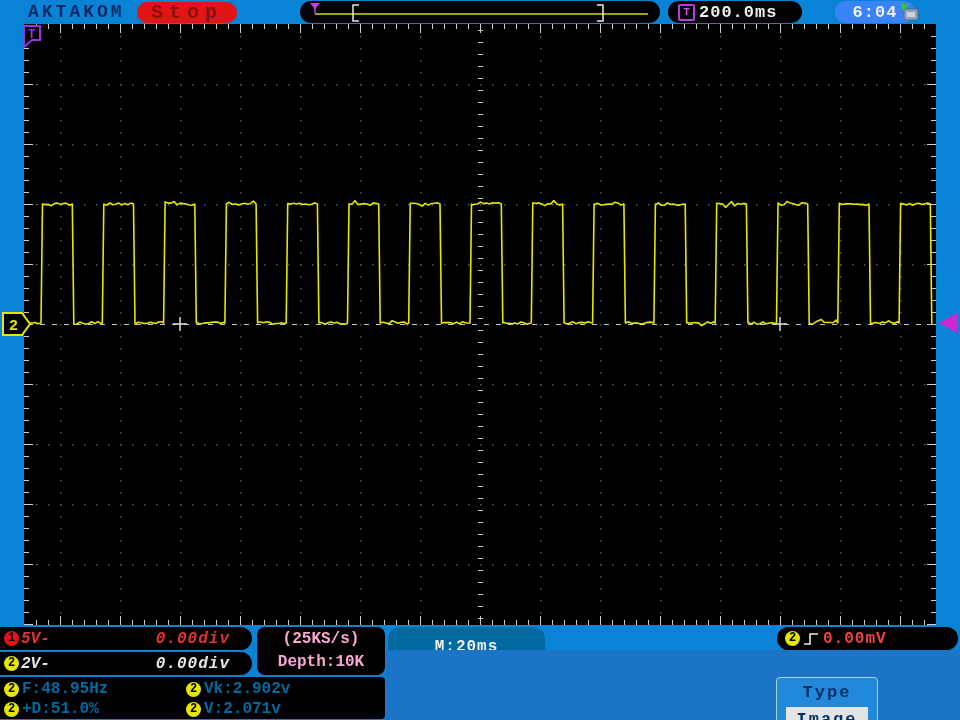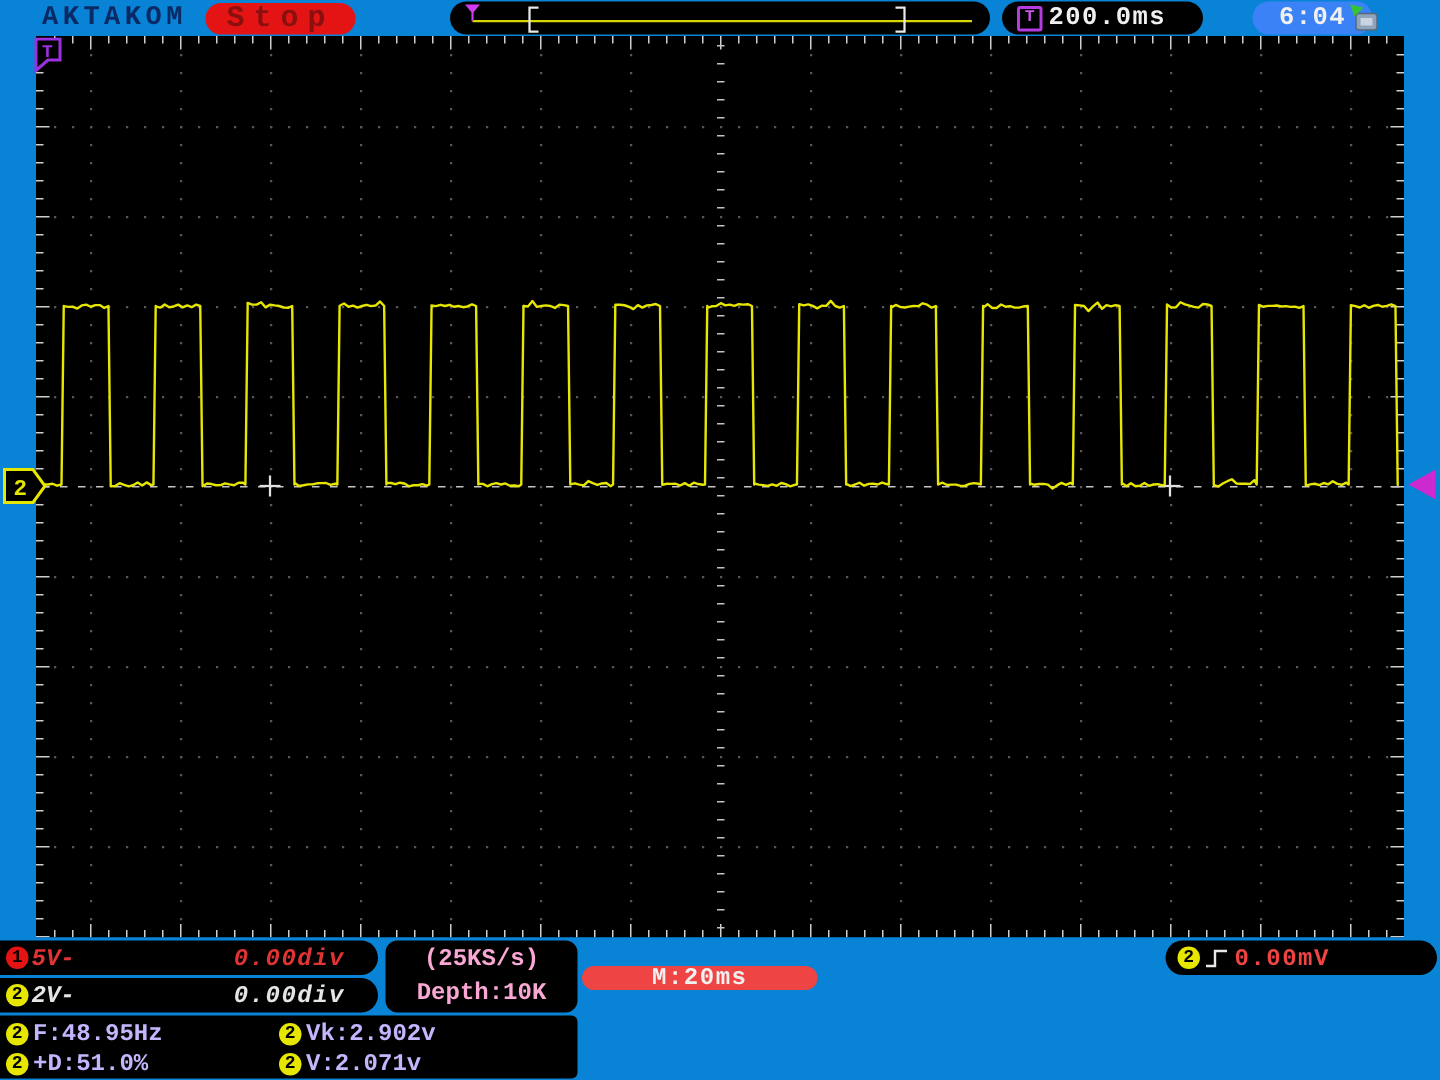--- a/index.html
+++ b/index.html
@@ -34,28 +34,28 @@
   #ch1pill{top:2px;}  #ch2pill{top:27px;}
   .dot{width:15px;height:15px;border-radius:50%;color:#000;font-size:12px;line-height:15px;
        text-align:center;flex:0 0 auto;}
   .dot.red{background:#e41414;} .dot.yel{background:#e6e600;}
   .chscale{margin-left:2px;font-size:16px;font-style:italic;}
   .choff{margin-left:auto;font-size:16px;letter-spacing:1px;font-style:italic;}
   .red-t{color:#e03333;} .yel-t{color:#e5e5e5;}
   .acq-box{position:absolute;left:257px;top:2px;width:128px;height:48px;border-radius:8px;background:#000;
            color:#f9a8d4;font-size:16px;display:flex;flex-direction:column;align-items:center;
            justify-content:center;line-height:23px;}
-  .m-pill{position:absolute;left:388px;top:2px;width:157px;height:16px;border-radius:12px;background:#ef4444;
-          color:#f0f0f0;font-size:16px;letter-spacing:1px;display:flex;align-items:center;justify-content:center;margin-top:17px;}
+  .m-pill{position:absolute;left:388px;top:2px;width:157px;height:40px;border-radius:12px;background:#0369a1;
+          color:#f0f0f0;font-size:16px;letter-spacing:1px;display:flex;align-items:center;justify-content:center;}
   .trig2-pill{position:absolute;left:777px;top:2px;width:181px;height:23px;border-radius:12px;background:#000;
           display:flex;align-items:center;gap:3px;padding-left:8px;box-sizing:border-box;}
   .trig2-val{color:#ef4444;font-size:16px;letter-spacing:1px;}
   .meas-box{position:absolute;left:0;top:52px;width:385px;height:42px;background:#000;border-radius:0 4px 4px 0;}
   .meas-item{position:absolute;display:flex;align-items:center;gap:3px;}
-  .meas-item span.v{color:#c4b5fd;font-size:16px;}
+  .meas-item span.v{color:#0369a1;font-size:16px;}
   #m0{left:4px;top:3px;} #m1{left:186px;top:3px;} #m2{left:4px;top:23px;} #m3{left:186px;top:23px;}
   .menu-panel{position:absolute;left:386px;top:25px;width:574px;height:70px;background:#1b74c6;}
   .type-box{position:absolute;left:390px;top:27px;width:102px;height:64px;background:#2089da;
             border:1px solid #a8d4ee;border-radius:4px;box-sizing:border-box;text-align:center;}
   .type-label{color:#082f66;font-size:17px;letter-spacing:2px;margin-top:5px;}
   .image-box{margin:5px auto 0;width:82px;height:25px;background:#e4e4e4;color:#082f66;
              font-size:17px;letter-spacing:2px;line-height:25px;}
 </style>
 </head>
 <body>
@@ -1817,14 +1817,21 @@
       <div id="m2" class="meas-item">
         <div class="dot yel">2</div>
         <span class="v">+D:51.0%</span>
       </div>
       <div id="m3" class="meas-item">
         <div class="dot yel">2</div>
         <span class="v">V:2.071v</span>
       </div>
     </div>
 
+    <div class="menu-panel">
+      <div class="type-box">
+        <div class="type-label">Type</div>
+        <div class="image-box">Image</div>
+      </div>
+
+    </div>
   </div>
 </div>
 
 </body></html>

